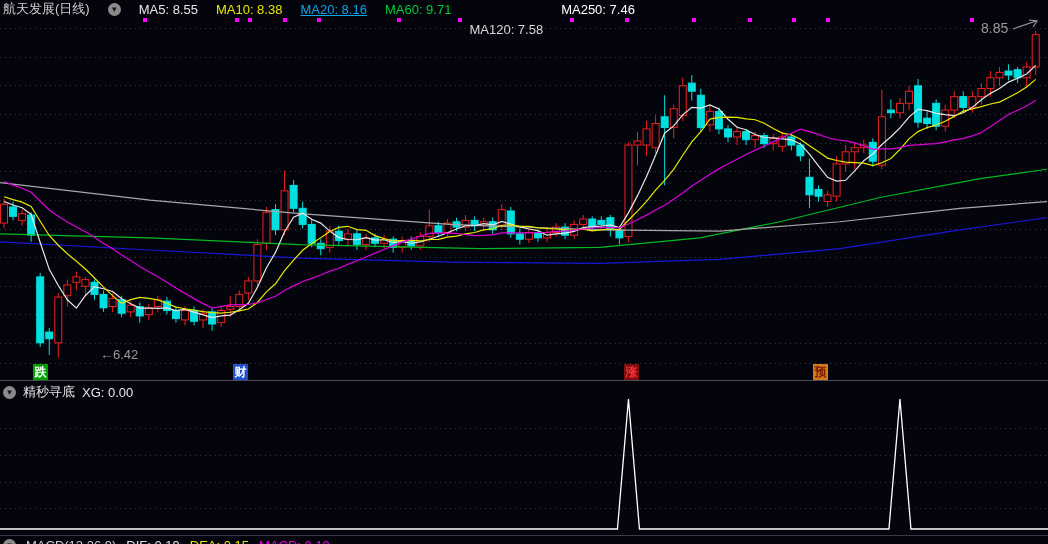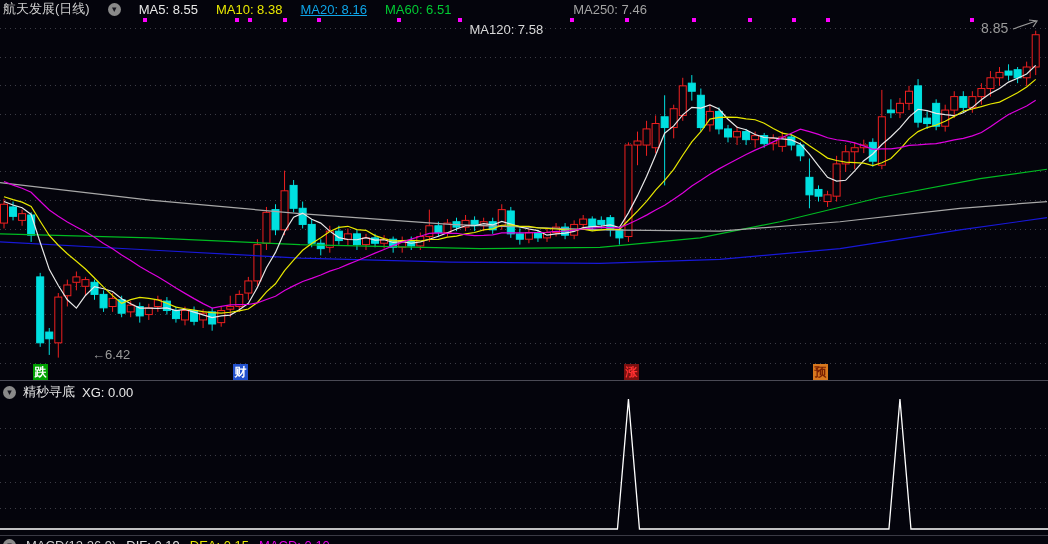--- a/index.html
+++ b/index.html
@@ -297,26 +297,26 @@
       <line x1="0" y1="535.5" x2="1048" y2="535.5" stroke="#3a3a44" stroke-width="1"></line>
       <polyline points="0,529 617.45,529 628.45,399 639.45,529 888.95,529 899.95,399 910.95,529 1048,529" fill="none" stroke="#ffffff" stroke-width="1.3"></polyline>
     </svg>
 
   <div class="txt hdr">
     <span class="title">航天发展(日线)</span>
     <span class="circle-ic">▾</span>
     <span class="ma-item" style="color: rgb(232, 232, 232);">MA5: 8.55</span>
     <span class="ma-item" style="color: rgb(232, 232, 0);">MA10: 8.38</span>
     <span class="ma-item" style="color: #0ea5e9; text-decoration: underline;">MA20: 8.16</span>
-    <span class="ma-item" style="color: rgb(0, 204, 51);">MA60: 6.51</span>
+    <span class="ma-item" style="color: rgb(0, 204, 51);">MA60: 9.71</span>
     <span class="ma-item" style="color: rgb(216, 216, 216); margin-top: 40px;">MA120: 7.58</span>
-    <span class="ma-item" style="color: #a3a3a3; margin-left: 12px;">MA250: 7.46</span>
+    <span class="ma-item" style="color: #ffffff;">MA250: 7.46</span>
   </div>
 
-  <div class="txt anno" style="left:66px;top:347px;padding-left:26px;">←6.42</div>
+  <div class="txt anno" style="left:74px;top:347px;padding-left:26px;">←6.42</div>
   <div class="txt anno" style="left:981px;top:20px;font-size:14px;">8.85</div>
 
   <div class="marker" style="left: 33px; background: rgb(0, 160, 0); color: rgb(255, 255, 255);">跌</div>
   <div class="marker" style="left: 233px; background: rgb(33, 80, 204); color: rgb(255, 255, 255);">财</div>
   <div class="marker" style="left: 624px; background: rgb(124, 16, 16); color: rgb(255, 48, 48);">涨</div>
   <div class="marker" style="left: 813px; background: rgb(216, 120, 30); color: rgb(122, 32, 0);">预</div>
 
   <div class="txt sub-hdr">
     <span class="circle-ic">▾</span>
     <span>精秒寻底</span>

